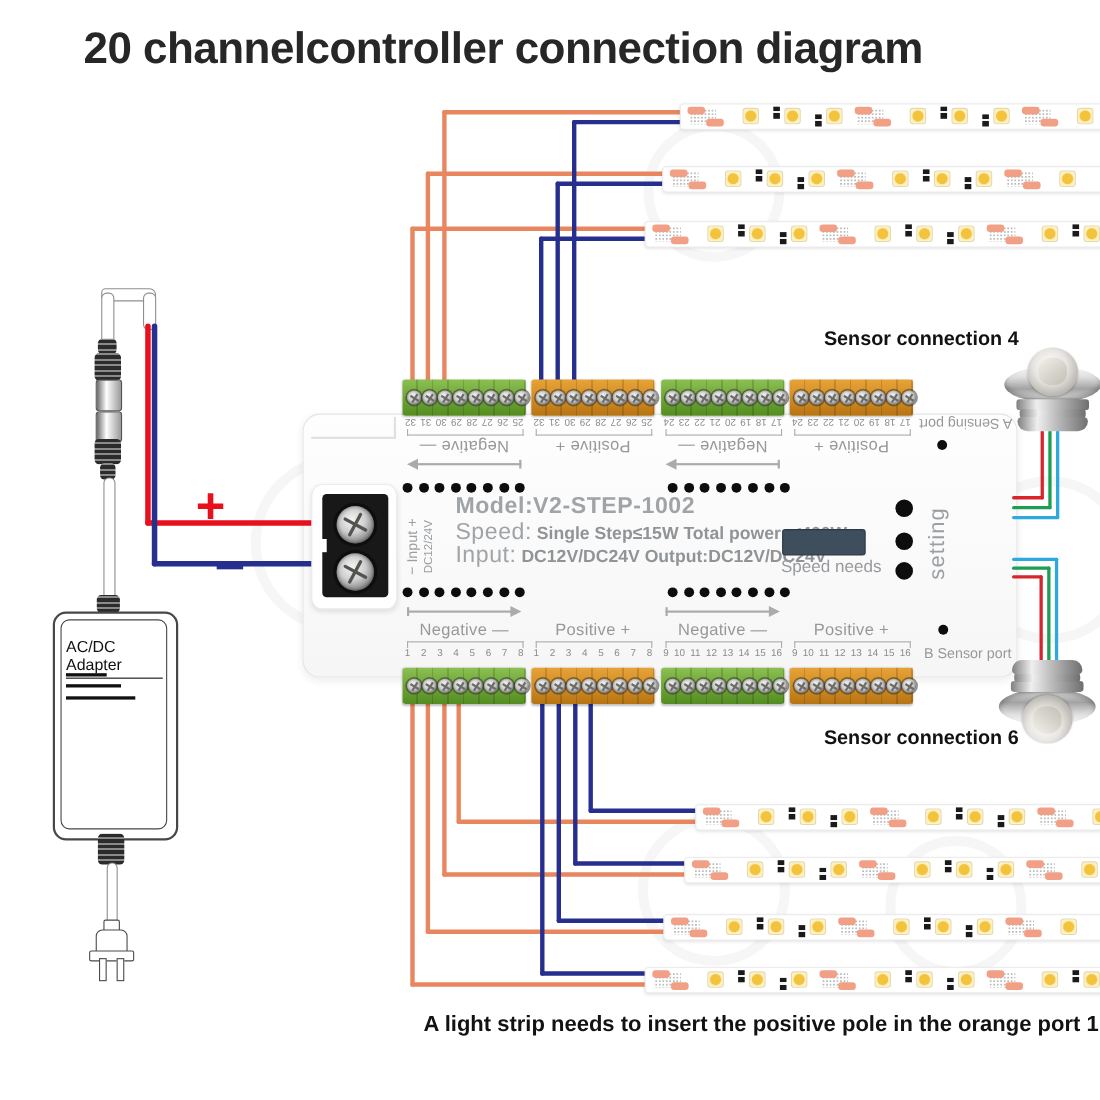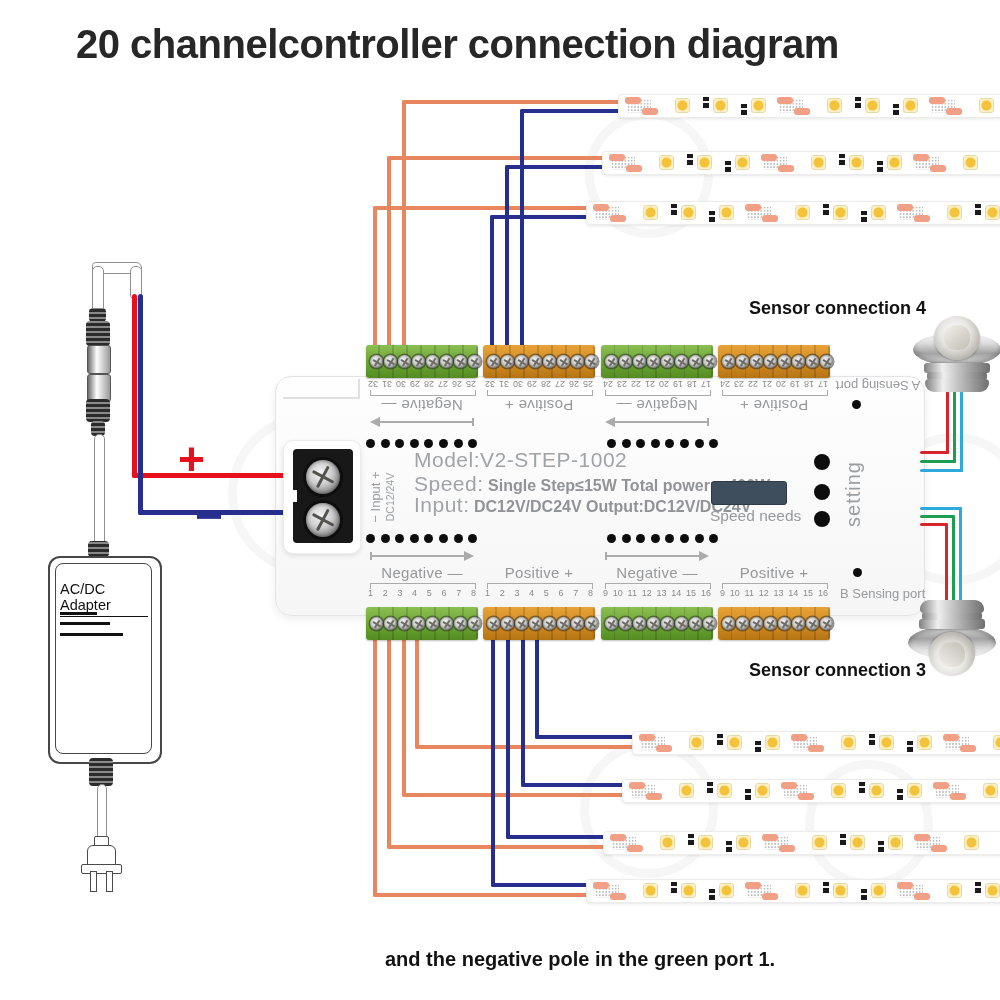--- a/index.html
+++ b/index.html
@@ -126,21 +126,21 @@
   <div class="plugpart" style="left:94px;top:836px;width:13px;height:10px;border-radius:2px;"></div>
   <div class="plugpart" style="left:87px;top:845px;width:27px;height:21px;border-radius:6px 6px 3px 3px;"></div>
   <div class="plugpart" style="left:81px;top:864px;width:39px;height:8px;border-radius:2px;"></div>
   <div class="plugpart" style="left:90px;top:871px;width:5px;height:19px;"></div>
   <div class="plugpart" style="left:106px;top:871px;width:5px;height:19px;"></div>
 
   <div id="ctrlbody" class="abs"></div>
   <div class="notchline" style="left:283px;top:397px;width:76px;height:2px;"></div>
   <div class="notchline" style="left:358px;top:379px;width:2px;height:20px;"></div>
 
-  <div class="printline" style="left:414px;top:448px;">
+  <div class="printline" style="left:414px;top:448px;font-weight:bold;">
     <span class="plab">Model:V2-STEP-1002</span>
   </div>
   <div class="printline" style="left:414px;top:472px;">
     <span class="plab">Speed:</span>
     <span class="pval">Single Step≤15W Total power: ≤400W</span>
   </div>
   <div class="printline" style="left:414px;top:493px;">
     <span class="plab">Input:</span>
     <span class="pval">DC12V/DC24V Output:DC12V/DC24V</span>
   </div>
@@ -150,21 +150,21 @@
 
   <div id="display" class="abs"></div>
   <div class="printline" style="left:710px;top:507px;font-size:15.5px;color:#97999c;">Speed needs</div>
   <div class="btn" style="left:814px;top:454px;"></div>
   <div class="btn" style="left:814px;top:484px;"></div>
   <div class="btn" style="left:814px;top:511px;"></div>
   <div class="vert" style="left:853px;top:494px;font-size:20px;letter-spacing:1px;">setting</div>
 
   <div class="portlabel flip" style="left:835px;top:378px;width:86px;text-align:center;">A Sensing port</div>
   <div class="dot" style="left:852px;top:400px;"></div>
-  <div class="portlabel" style="left:840px;top:586px;">B Sensing port</div>
+  <div class="portlabel" style="left:840px;top:586px;">B Sensor port</div>
   <div class="dot" style="left:853px;top:568px;"></div>
 
   <div class="wireseg" style="left: 131.5px; top: 293.5px; width: 5px; height: 184px; background: rgb(232, 16, 28); border-radius: 2.5px;"></div>
     <div class="wireseg" style="left: 131.5px; top: 472.5px; width: 171px; height: 5px; background: rgb(232, 16, 28); border-radius: 2.5px;"></div>
     <div class="wireseg" style="left: 137.5px; top: 293.5px; width: 5px; height: 221px; background: rgb(39, 47, 142); border-radius: 2.5px;"></div>
     <div class="wireseg" style="left: 137.5px; top: 509.5px; width: 165px; height: 5px; background: rgb(39, 47, 142); border-radius: 2.5px;"></div>
     <div class="wireseg" style="left: 373px; top: 206px; width: 4px; height: 148px; background: rgb(232, 135, 95); border-radius: 2px;"></div>
     <div class="wireseg" style="left: 373px; top: 206px; width: 221px; height: 4px; background: rgb(232, 135, 95); border-radius: 2px;"></div>
     <div class="wireseg" style="left: 387px; top: 156px; width: 4px; height: 198px; background: rgb(232, 135, 95); border-radius: 2px;"></div>
     <div class="wireseg" style="left: 387px; top: 156px; width: 223px; height: 4px; background: rgb(232, 135, 95); border-radius: 2px;"></div>
@@ -454,22 +454,22 @@
     <div class="flange"></div>
     <div class="ring r1"></div>
     <div class="ring r2"></div>
     <div class="ring r3"></div>
     <div class="dome">
         <div class="facet"></div>
       </div>
   </div>
 
   <div class="abs sensorlabel" style="left:749px;top:298px;">Sensor connection 4</div>
-  <div class="abs sensorlabel" style="left:749px;top:660px;">Sensor connection 3</div>
-  <div class="abs note" style="left:385px;top:948px;">and the negative pole in the green port 1.</div>
+  <div class="abs sensorlabel" style="left:749px;top:660px;">Sensor connection 6</div>
+  <div class="abs note" style="left:385px;top:920px;">A light strip needs to insert the positive pole in the orange port 1</div>
 
 <div class="ledstrip" style="left: 618px; top: 94px; width: 386px;">
       <div class="marks" style="left: 8px; top: 4px;"></div>
       <div class="pad" style="left: 6px; top: 2px;"></div>
       <div class="pad" style="left: 23px; top: 13px;"></div>
       <div class="led" style="left: 56px; top: 3px;"></div>
       <div class="led" style="left: 94px; top: 3px;"></div>
       <div class="res" style="left: 84px; top: 2px;"></div>
       <div class="led" style="left: 132px; top: 3px;"></div>
       <div class="res" style="left: 122px; top: 9px;"></div>

